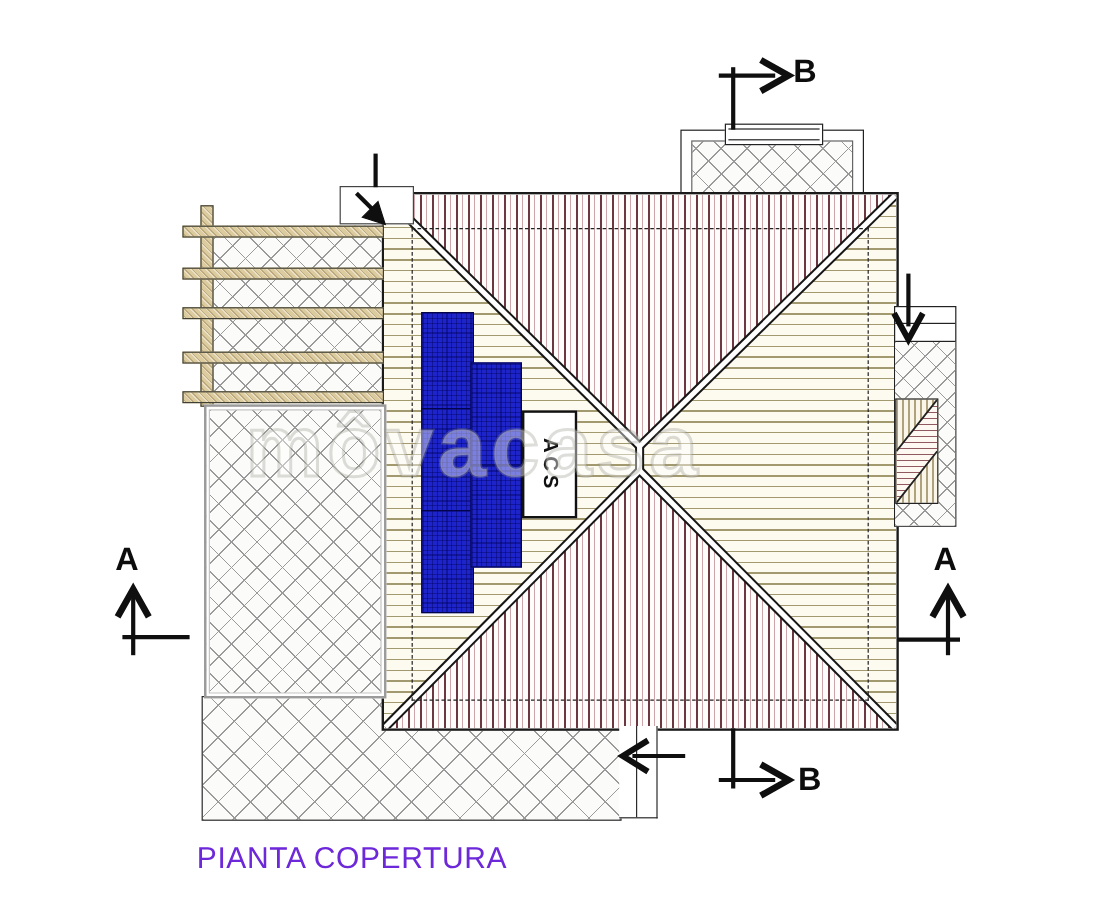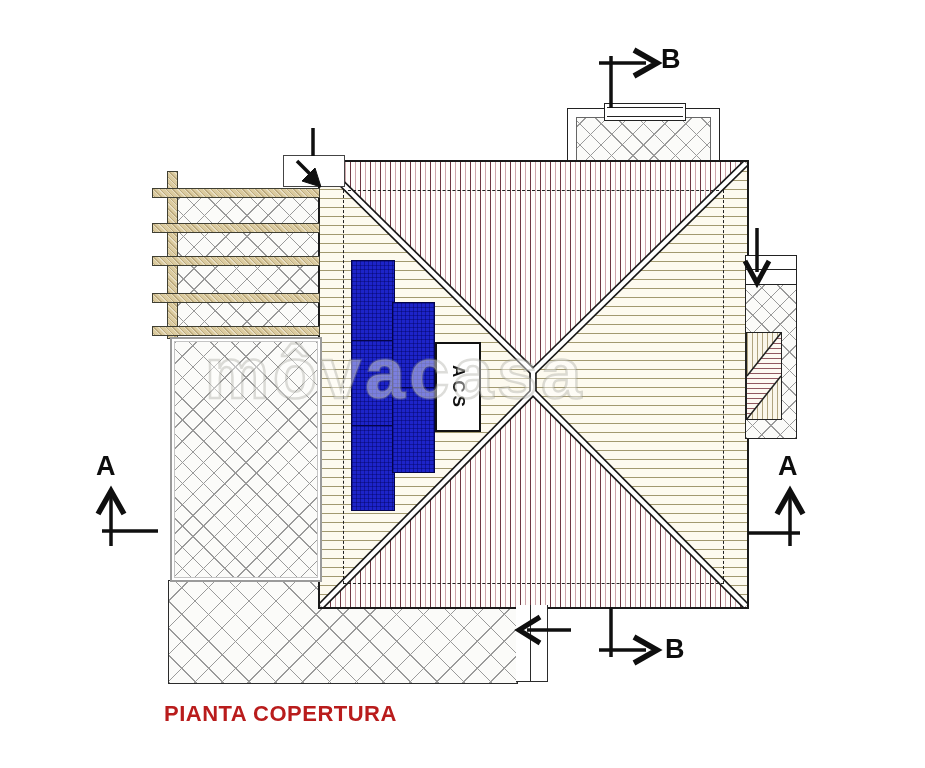--- a/index.html
+++ b/index.html
@@ -76,22 +76,22 @@
   
   .bstrip{left:516px;top:605px;width:31px;height:76px;background:#fff;
           border-right:1.6px solid #2b2b2b;border-bottom:1.6px solid #2b2b2b;}
   .bstrip .mid{position:absolute;left:14px;top:0;bottom:0;border-left:1.6px solid #2b2b2b;}
 
   
   .corner-box{left:283px;top:155px;width:60px;height:30px;background:#fff;border:1px solid #444;}
 
   
   .marker-letter{position:absolute;font-weight:bold;font-size:27px;color:#0d0d0d;}
-  .title{position:absolute;left:164px;top:701px;font-size:22px;color:#b91c1c;
-         letter-spacing:0.5px;font-weight:bold;}
+  .title{position:absolute;left:164px;top:701px;font-size:25px;color:#6d28d9;
+         letter-spacing:0.5px;}
   .watermark{position:absolute;left:205px;top:332px;font-size:72px;font-weight:bold;
          letter-spacing:4px;color:rgba(255,255,255,.42);
          -webkit-text-stroke:2.5px rgba(150,148,140,.32);z-index:60;pointer-events:none;}
   .overlay-svg{position:absolute;left:0;top:0;width:925px;height:768px;z-index:40;pointer-events:none;}
 </style>
 </head>
 <body>
 
 <div class="abs chimney-outer"></div>
 <div class="abs chimney-inner xhatch"></div>

